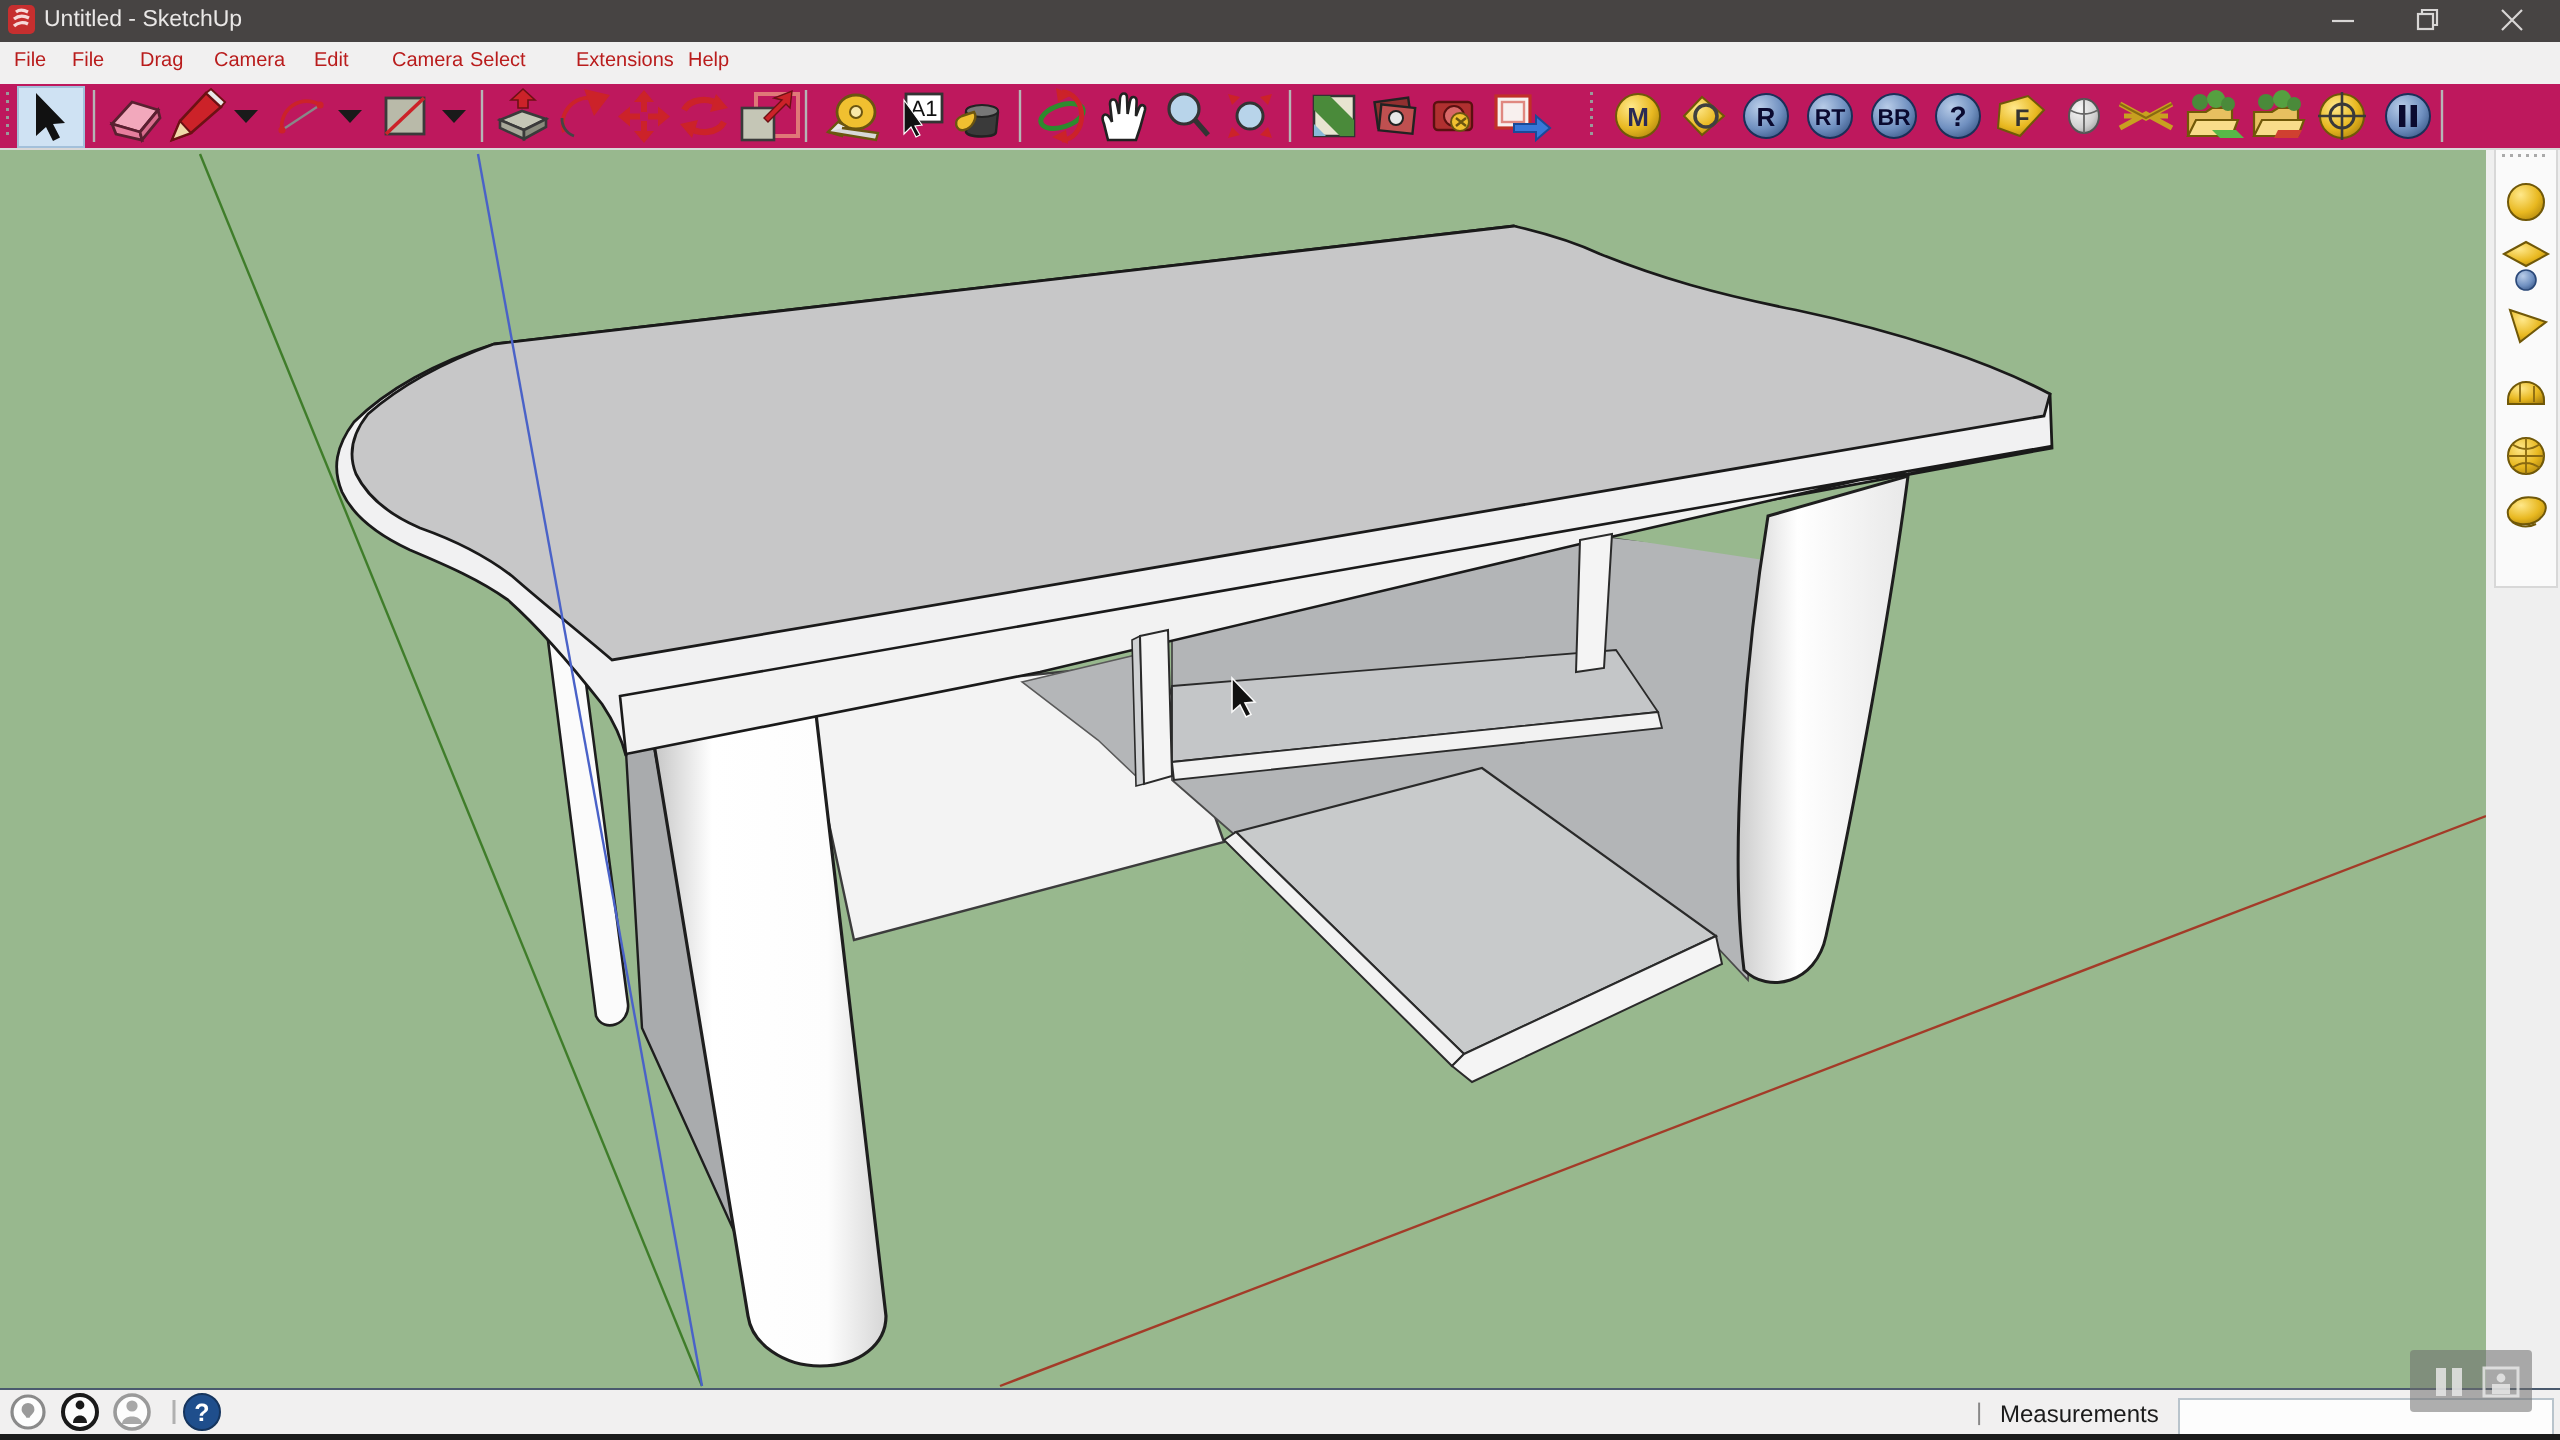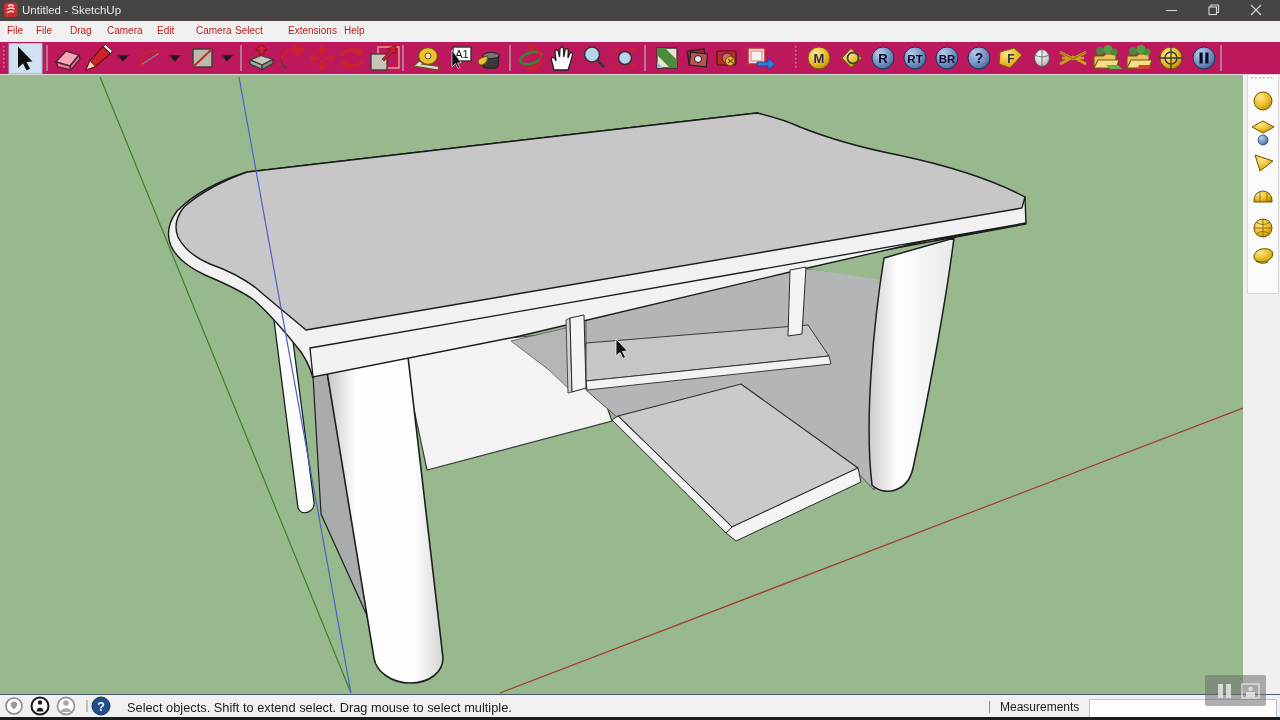--- a/index.html
+++ b/index.html
@@ -357,21 +357,20 @@
       <circle cx="40" cy="11" r="8.5" fill="#fdfdfd" stroke="#1a1a1a" stroke-width="2"></circle>
       <circle cx="40" cy="7.5" r="2.2" fill="#1a1a1a"></circle>
       <path d="M36.5,16.5 C36.5,11.5 43.5,11.5 43.5,16.5 Z" fill="#1a1a1a"></path>
       <circle cx="66" cy="11" r="8.5" fill="#fdfdfd" stroke="#9a9a9a" stroke-width="1.8"></circle>
       <circle cx="66" cy="8" r="2.8" fill="#a8a8a8"></circle>
       <path d="M61,17 C61,12 71,12 71,17 Z" fill="#a8a8a8"></path>
       <line x1="87" y1="5" x2="87" y2="17" stroke="#b0b0b0" stroke-width="1.5"></line>
       <circle cx="101" cy="11" r="9" fill="#1f4e8c" stroke="#16355e" stroke-width="1"></circle>
       <text x="101" y="15.5" font-size="12.5" font-family="Liberation Sans" font-weight="bold" fill="#fff" text-anchor="middle">?</text>
     </svg>
-    <div class="statustext">Select objects. Shift to extend select. Drag mouse to select multiple.</div>
     <span style="position:absolute;left:988px;top:4px;color:#888;font-size:12px">|</span>
     <div class="measure">Measurements</div>
     <div class="measurebox"></div>
   </div>
   <div class="bottombar"></div>
   <div class="overlay">
     <svg width="61" height="31">
       <rect x="13" y="9" width="5" height="14" fill="rgba(230,230,230,0.85)"></rect>
       <rect x="21" y="9" width="5" height="14" fill="rgba(230,230,230,0.85)"></rect>
       <rect x="37" y="9" width="17" height="14" fill="none" stroke="rgba(230,230,230,0.85)" stroke-width="1.5"></rect>

